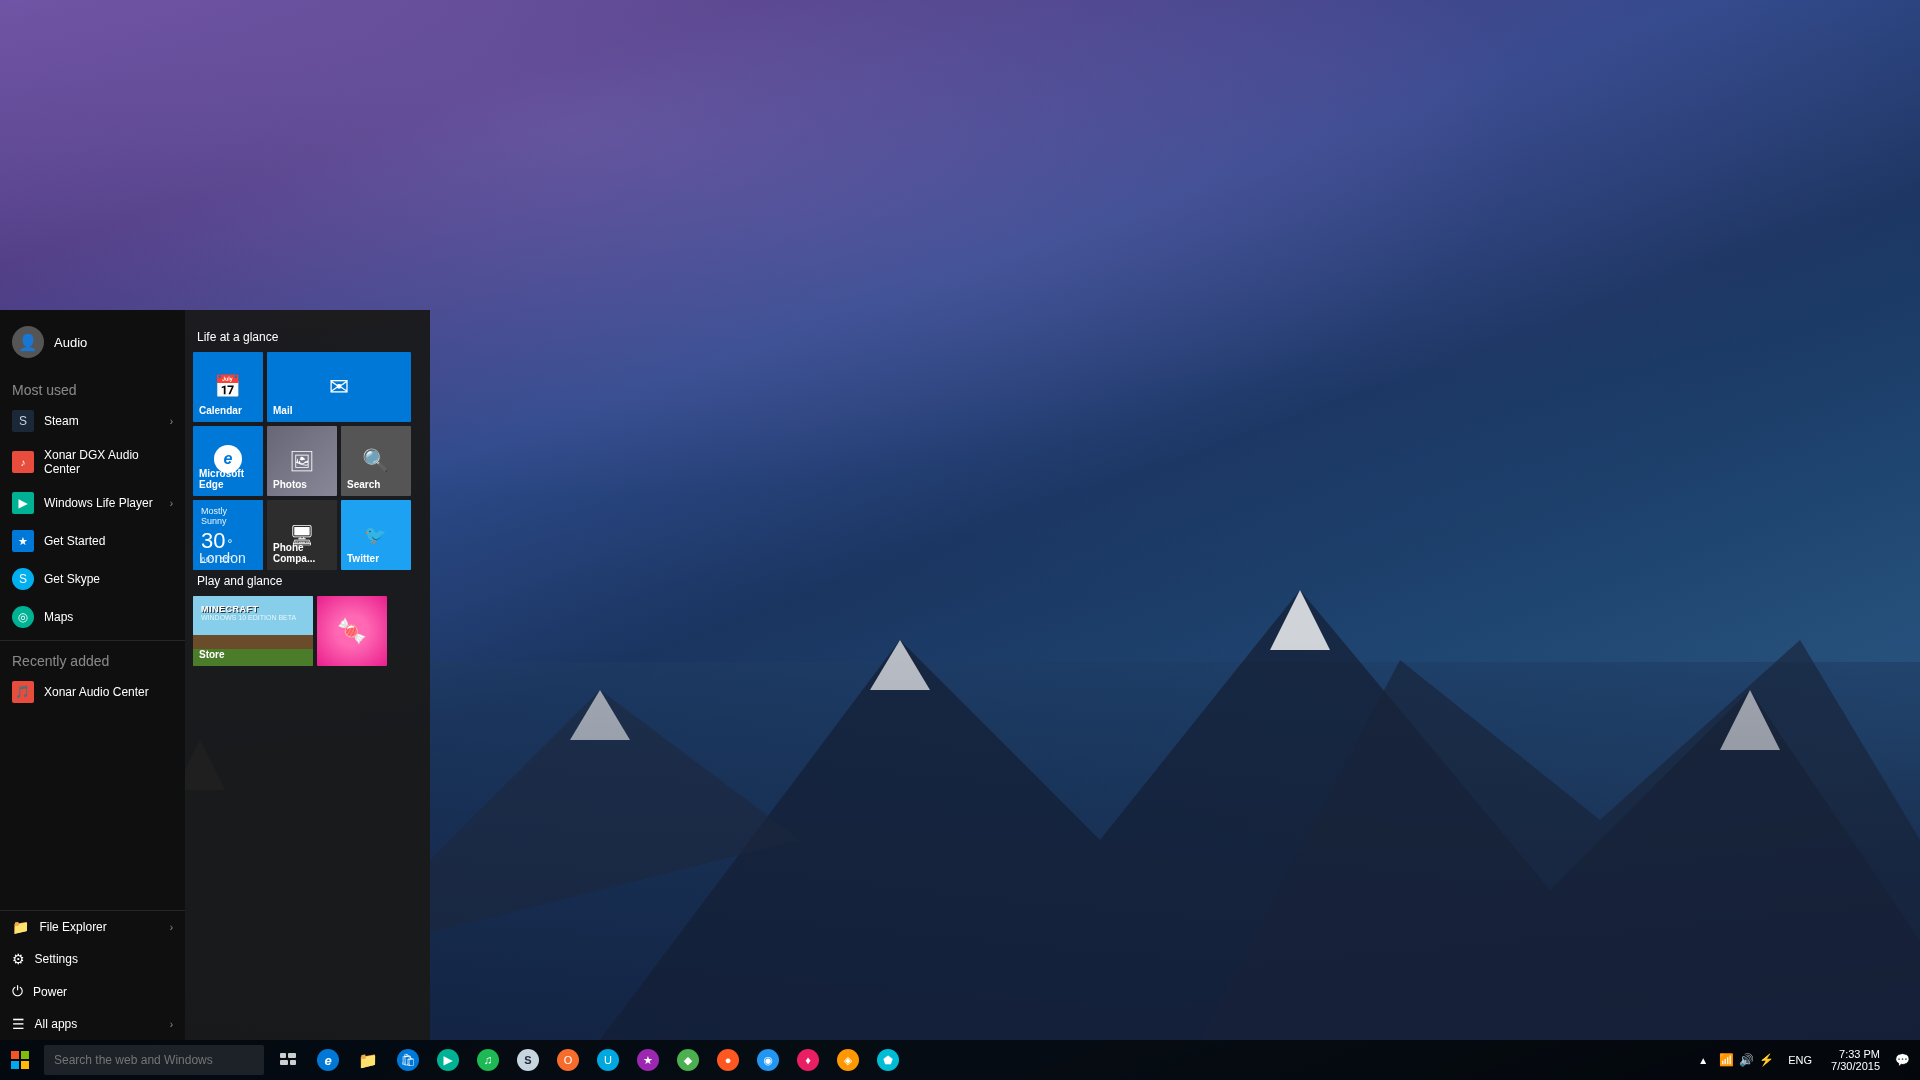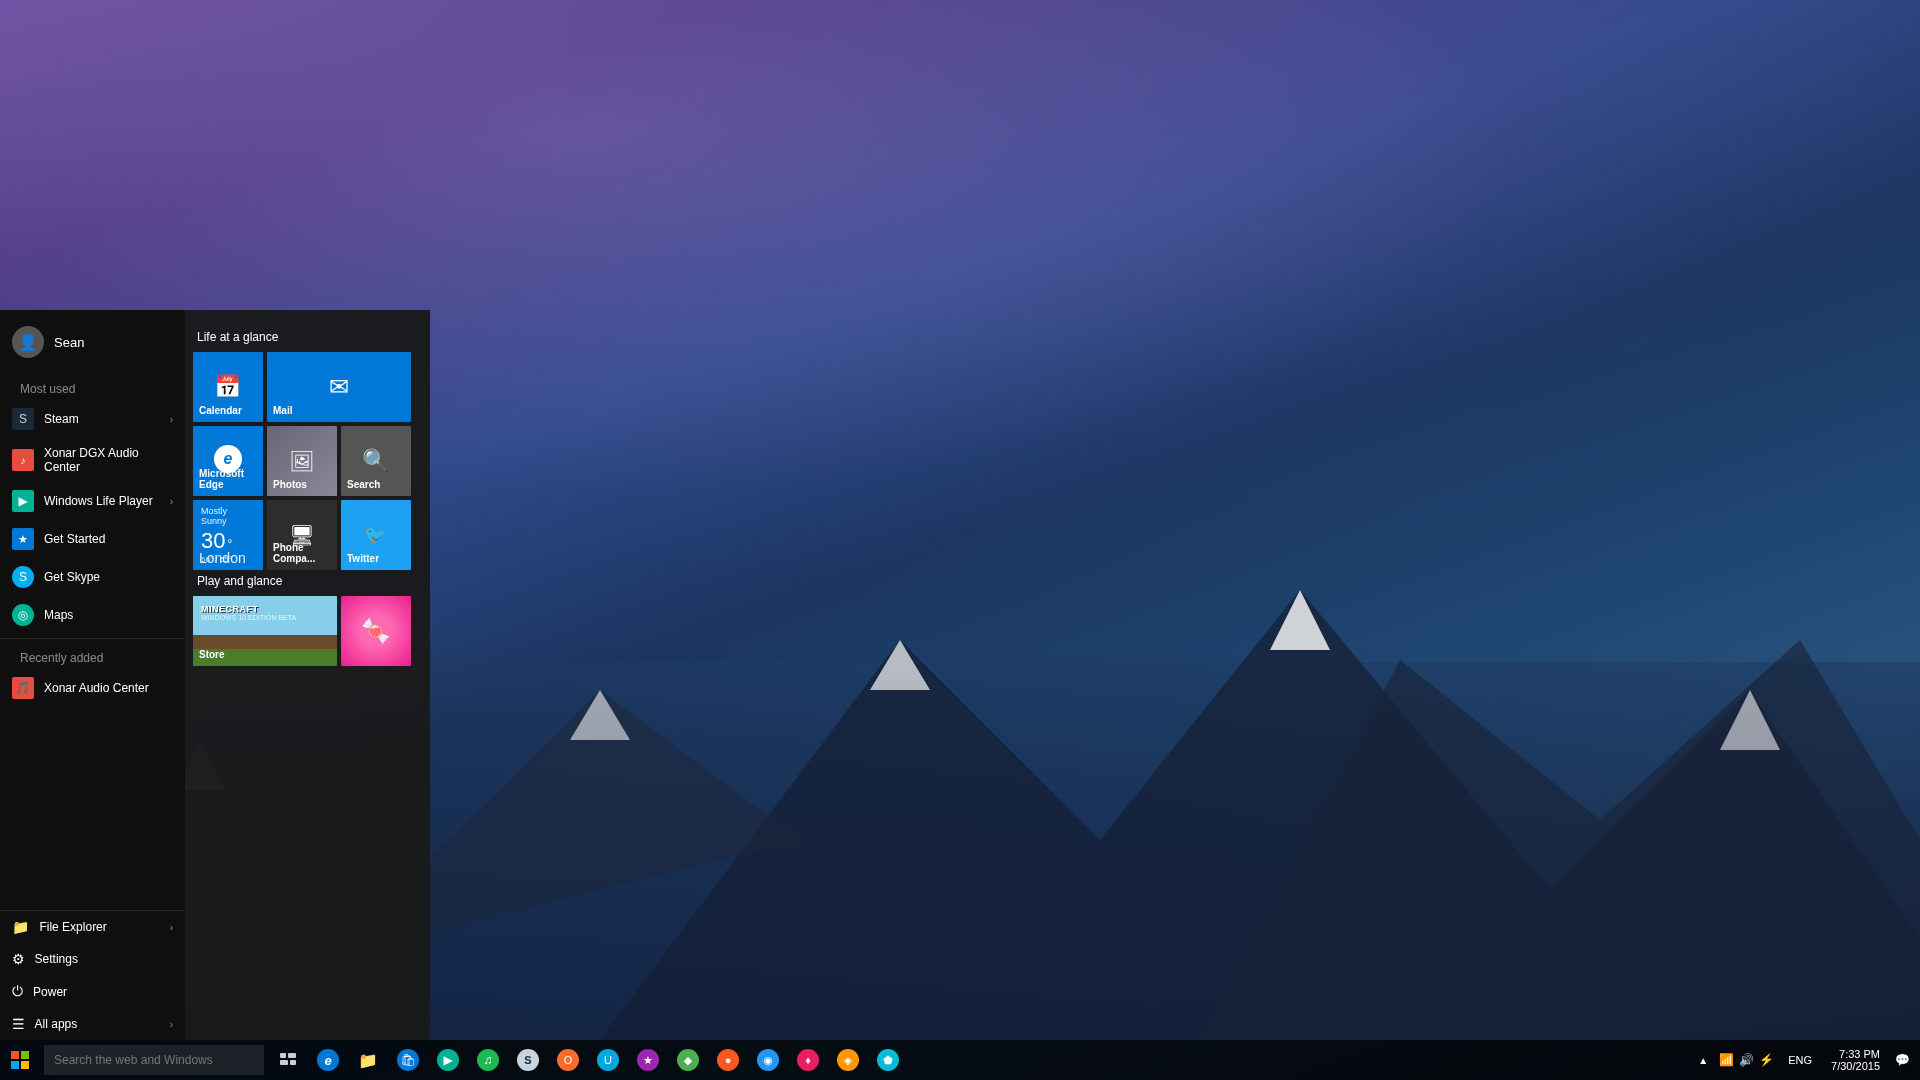--- a/index.html
+++ b/index.html
@@ -178,24 +178,23 @@
     }
 
     .user-name {
       color: white;
       font-size: 13px;
       font-weight: 400;
     }
 
     .section-label {
       color: rgba(255,255,255,0.5);
-      font-size: 12px;
+      font-size: 14px;
       padding: 8px 12px 4px;
       text-transform: none;
-      margin-left: 8px;
     }
 
     .app-list {
       flex: 1;
       overflow-y: auto;
     }
 
     .app-item {
       display: flex;
       align-items: center;
@@ -354,21 +353,21 @@
 </div>
 
 <div id="start-menu">
 
   <div class="start-left">
 
     <div class="user-section">
       <div class="user-avatar">
         <span>👤</span>
       </div>
-      <span class="user-name">Sean</span>
+      <span class="user-name">Audio</span>
     </div>
 
     <div class="section-label">Most used</div>
 
     <div class="app-list">
 
       <div class="app-item">
         <div class="app-icon" style="background:#1b2838;">
           <span style="color:#c7d5e0;font-size:12px;">S</span>
         </div>
@@ -504,21 +503,21 @@
       <div class="tile tile-medium" style="background:#1da1f2;display:flex;flex-direction:column;align-items:center;justify-content:center;">
         <span style="font-size:18px;color:white;">🐦</span>
         <span class="tile-label">Twitter</span>
       </div>
     </div>
 
     <div class="tiles-section-label" style="margin-top:4px;">Play and glance</div>
 
     <div class="tile-row">
 
-      <div class="tile tile-xlarge" style="background:#a16207;width:144px;height:70px;display:flex;flex-direction:column;align-items:flex-start;justify-content:flex-end;overflow:hidden;position:relative;">
+      <div class="tile tile-xlarge" style="background:#a16207;width:120px;height:70px;display:flex;flex-direction:column;align-items:flex-start;justify-content:flex-end;overflow:hidden;position:relative;">
 
         <div style="position:absolute;inset:0;background:linear-gradient(180deg, #87ceeb 0%, #87ceeb 55%, #6a4c2a 55%, #6a4c2a 75%, #4a7c2a 75%, #4a7c2a 100%);"></div>
 
         <div style="position:absolute;top:8px;left:8px;font-size:9px;font-weight:bold;color:white;text-shadow:1px 1px 0 #333;letter-spacing:0.5px;">MINECRAFT</div>
         <div style="position:absolute;top:18px;left:8px;font-size:7px;color:rgba(255,255,255,0.8);">WINDOWS 10 EDITION BETA</div>
         <span class="tile-label">Store</span>
       </div>
 
       <div class="tile tile-medium candy-bg" style="display:flex;flex-direction:column;align-items:center;justify-content:center;">
         <span style="font-size:24px;">🍬</span>

